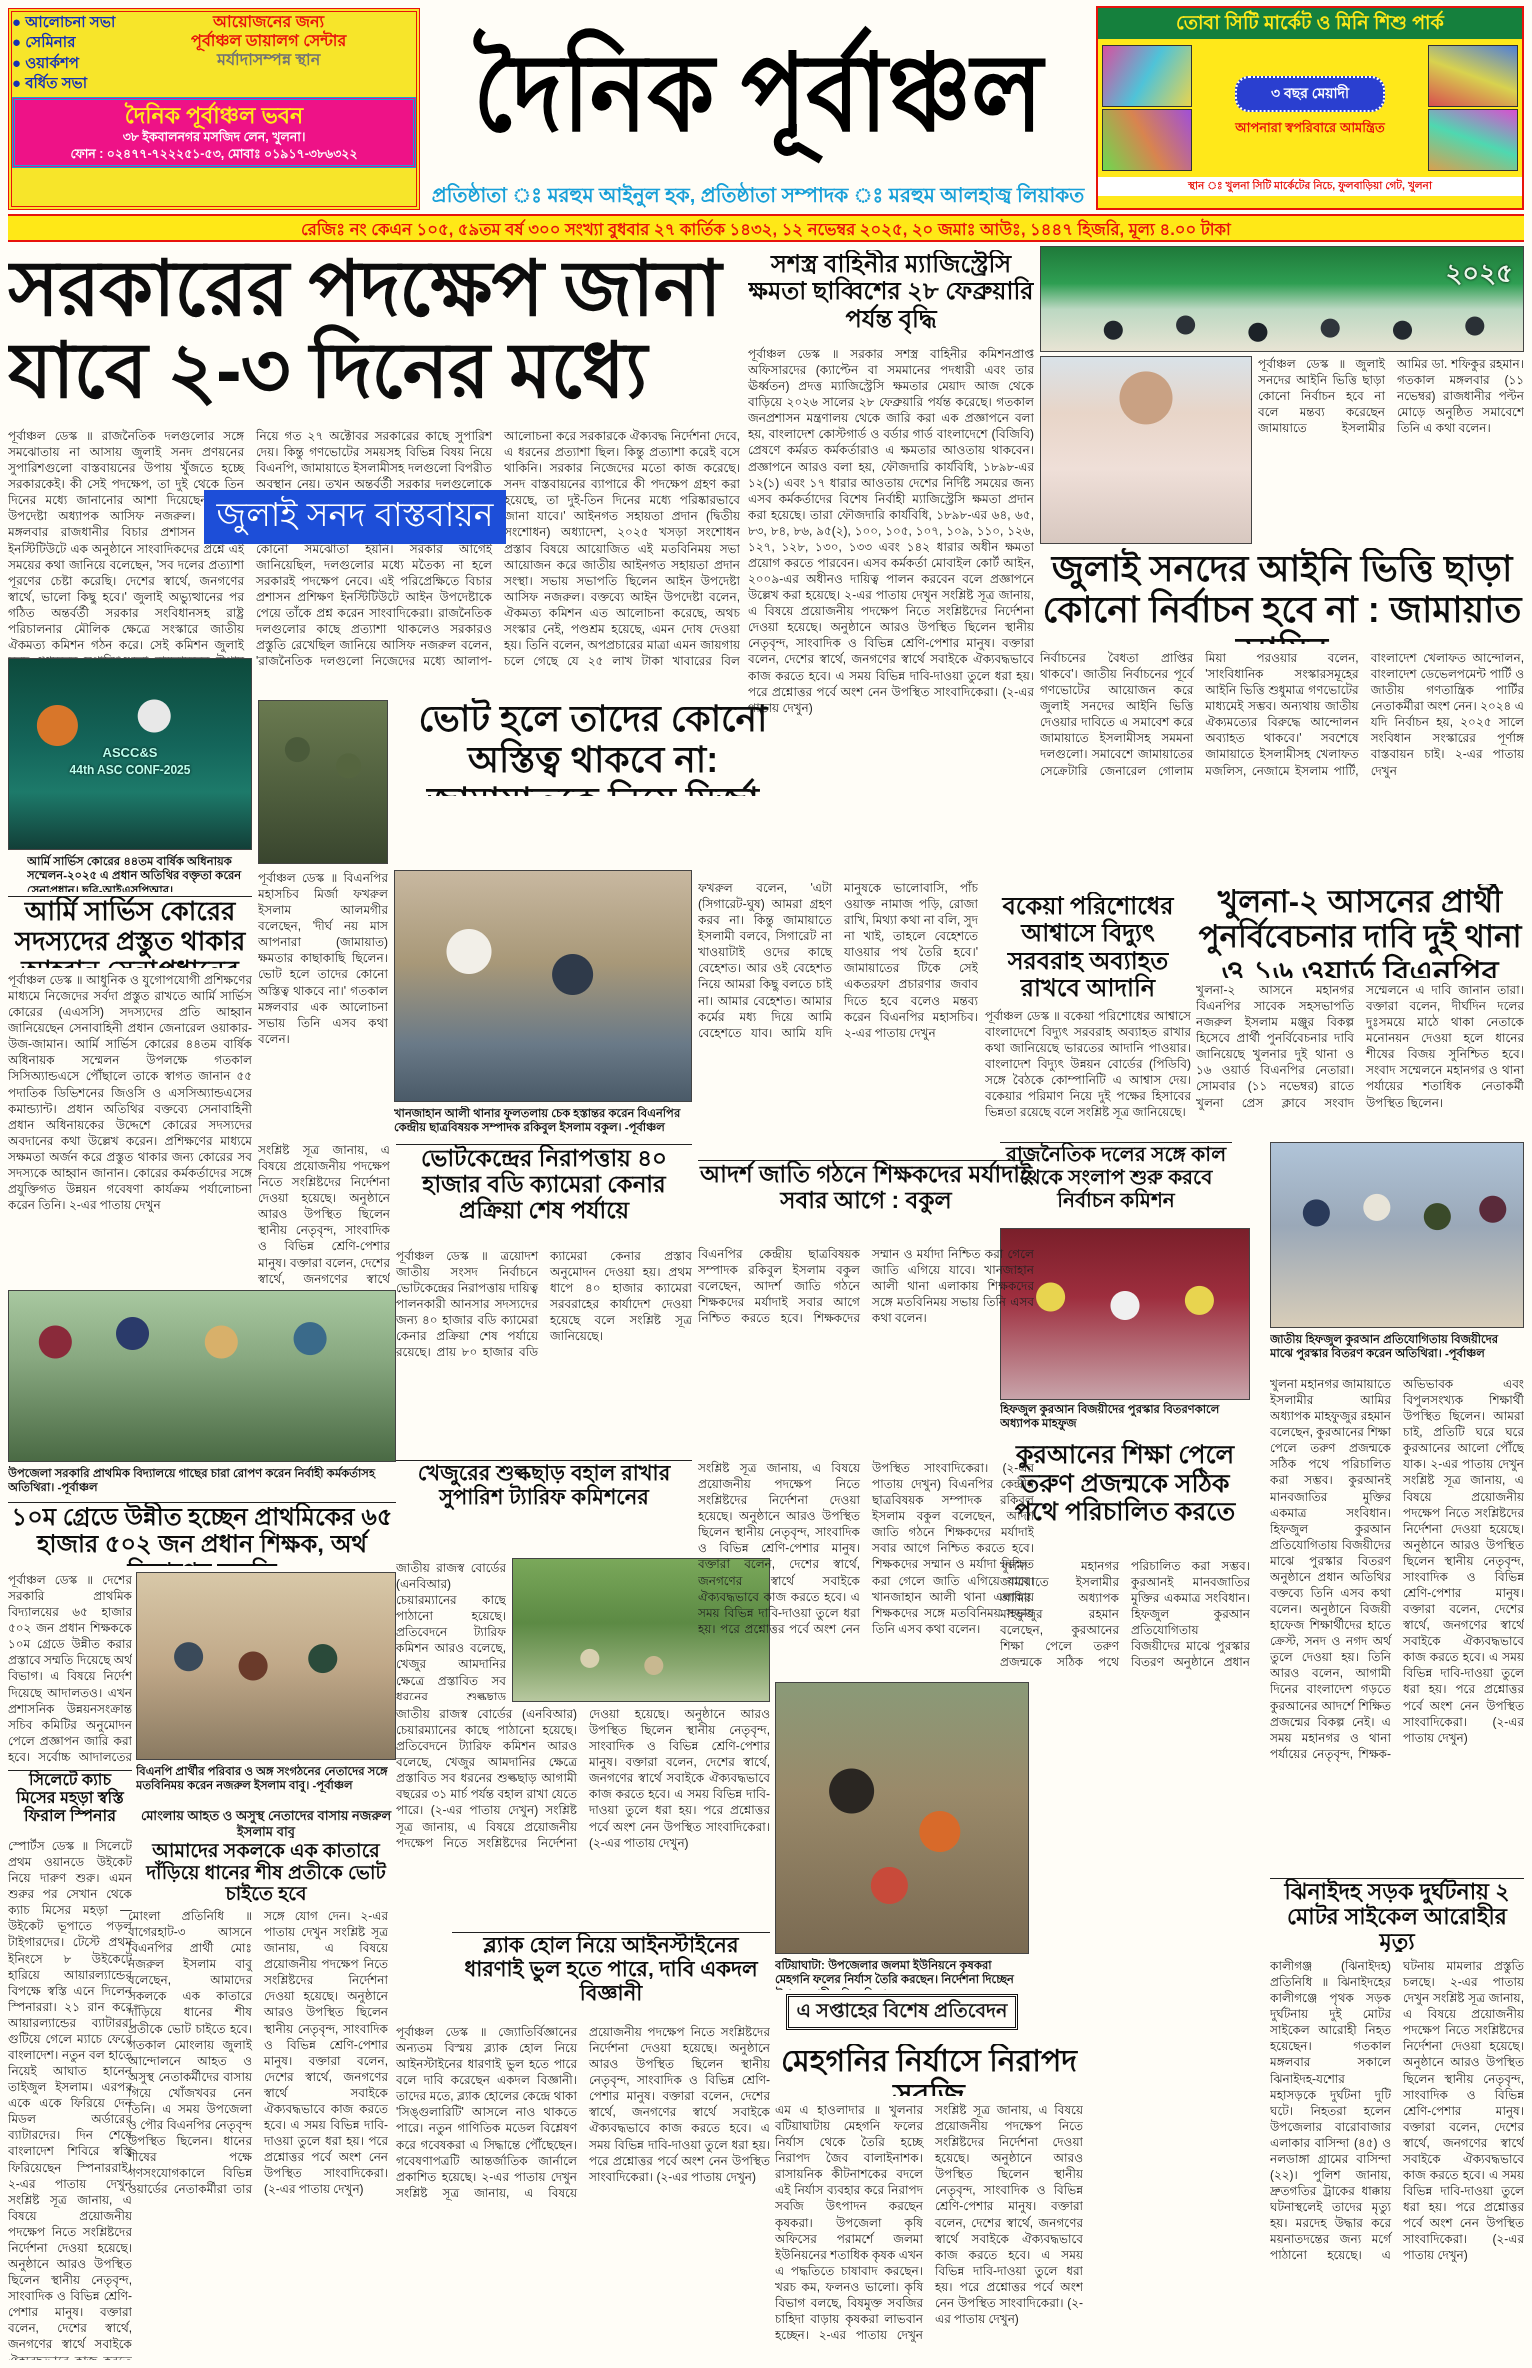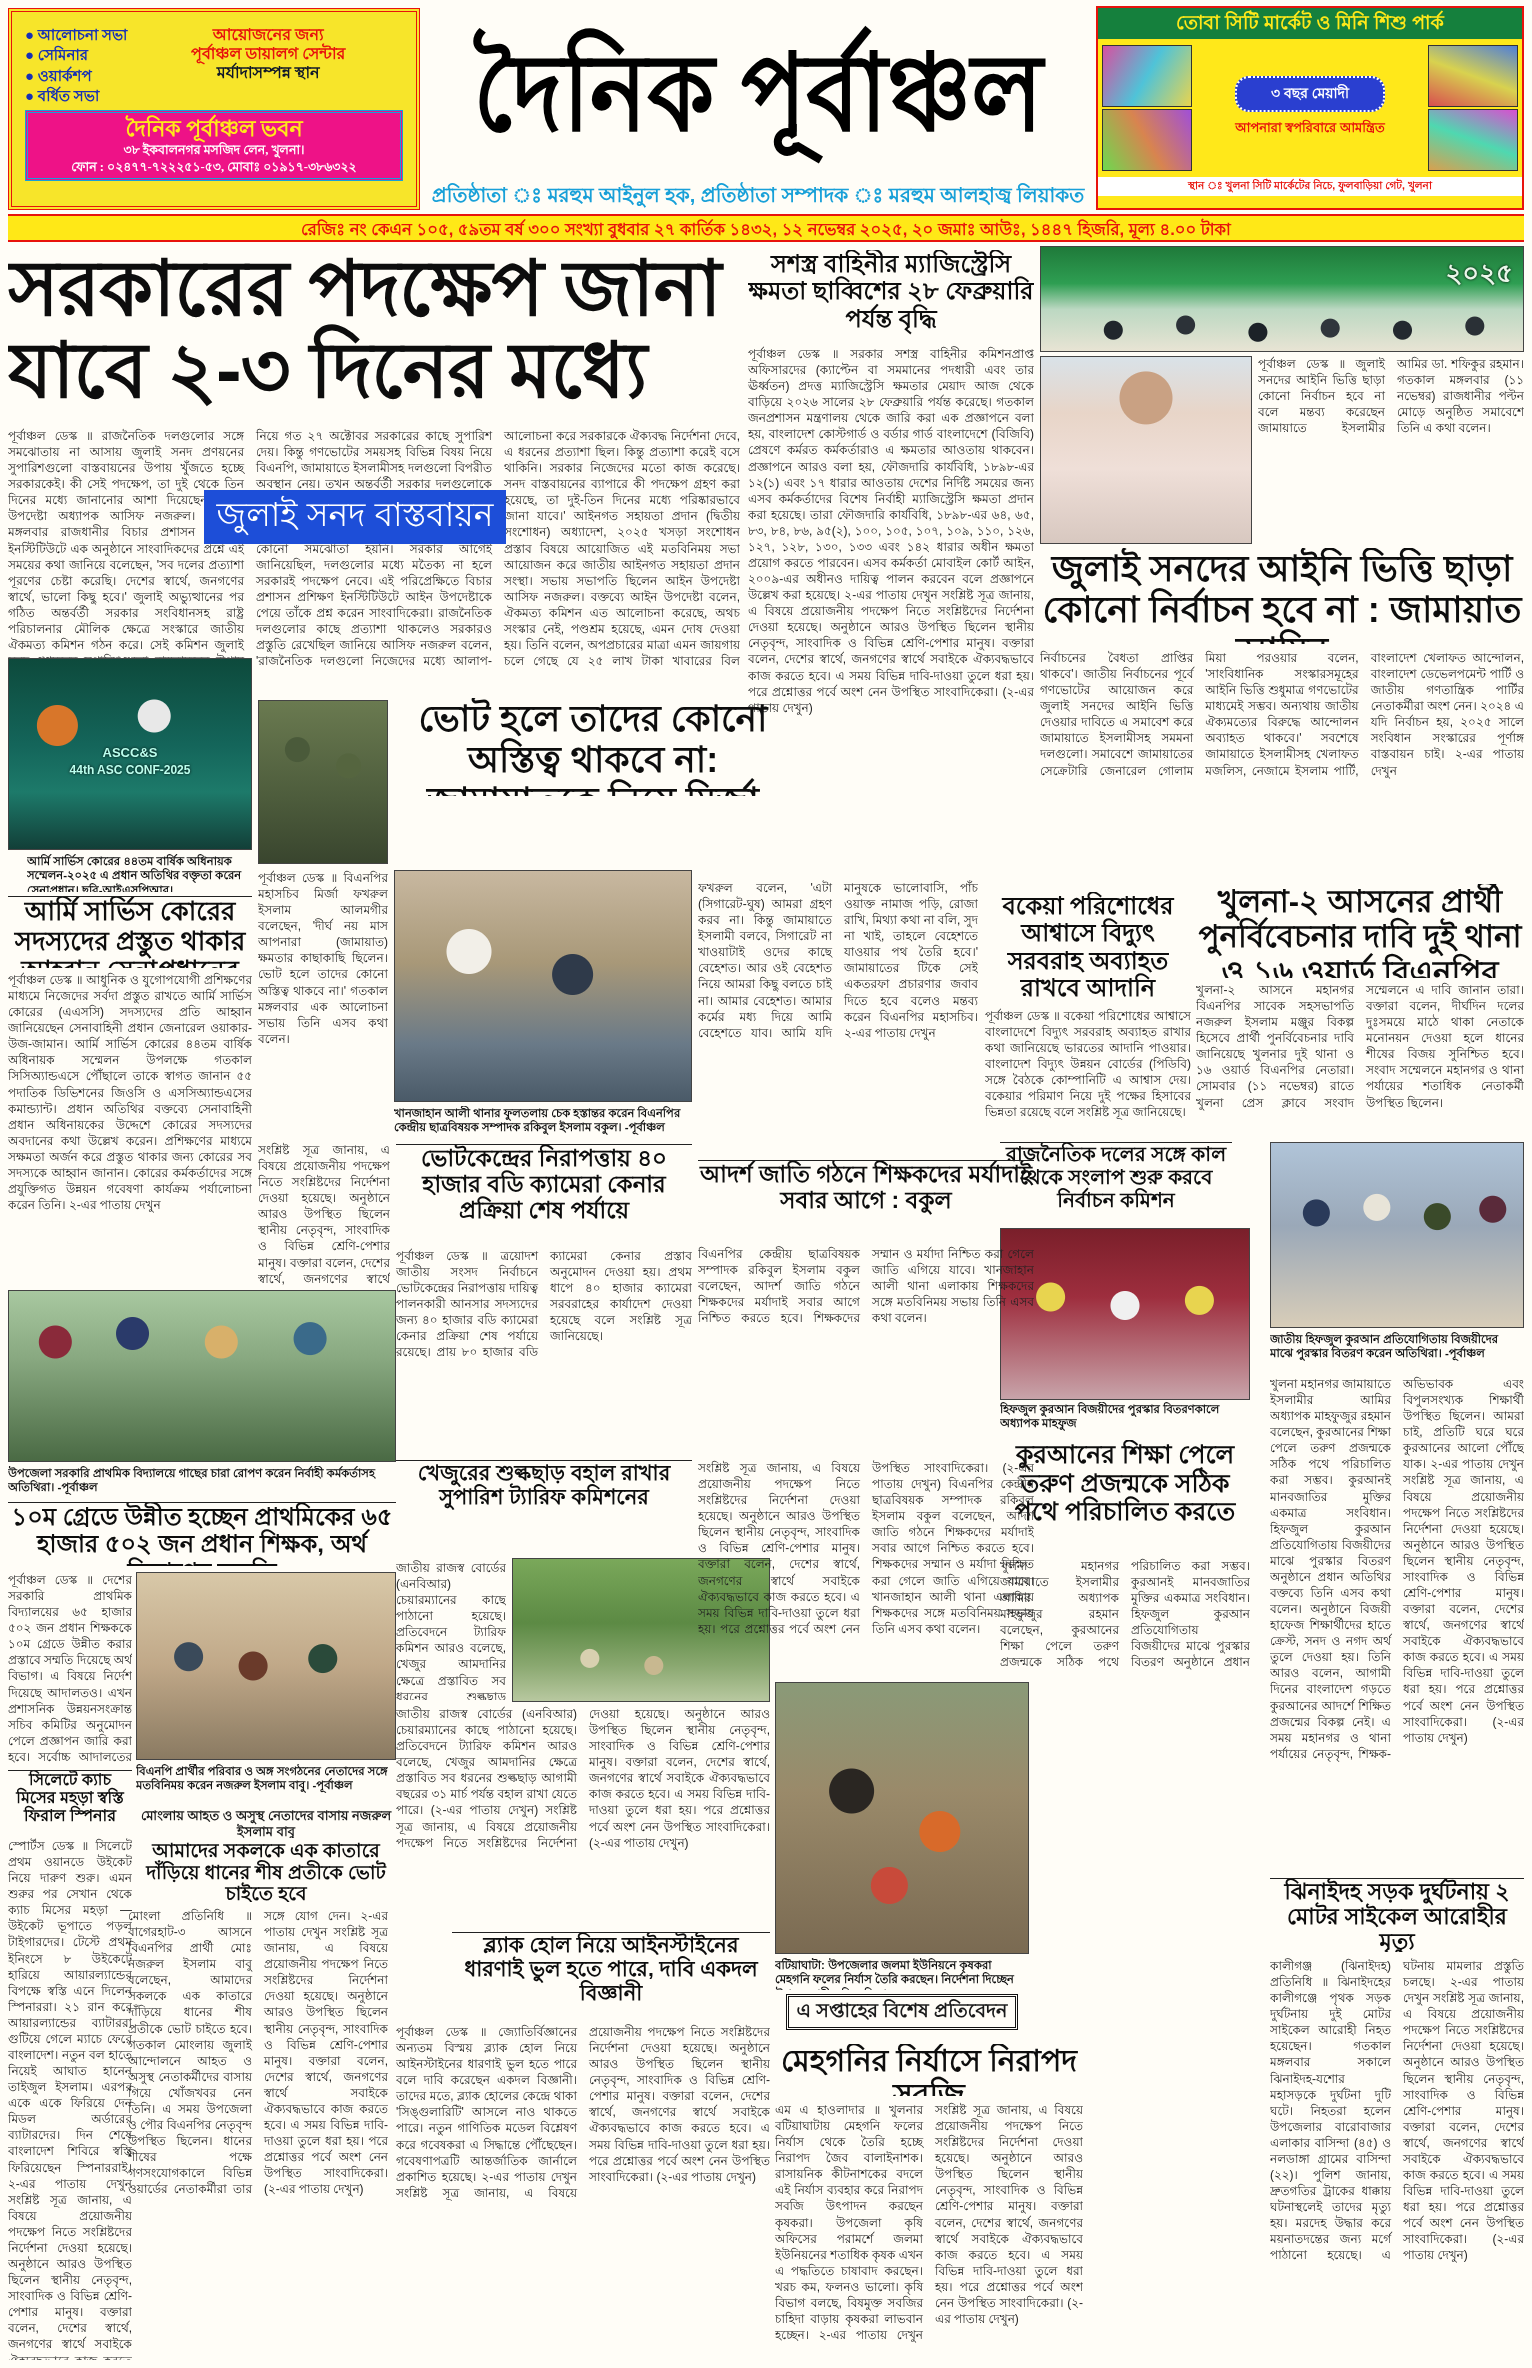--- a/index.html
+++ b/index.html
@@ -7,25 +7,25 @@
         font-family:"Liberation Sans",sans-serif;color:#1a1a1a;overflow:hidden;}
   .abs{position:absolute;box-sizing:border-box;overflow:hidden;}
   .headline{font-weight:800;color:#0d0d0d;text-align:center;line-height:1.14;}
   .body{font-size:12px;line-height:1.34;text-align:justify;color:#222;column-gap:12px;}
   .c2{column-count:2}.c3{column-count:3}
   .caption{font-size:11.5px;font-weight:bold;line-height:1.25;color:#111;}
   .photo{border:1px solid #444;}
   .rule-t{border-top:1.5px solid #222;}
   .eyebrow{font-size:13px;font-weight:bold;text-align:center;line-height:1.2;}
   
-  #left-ad{background:#f7e52a;border:4px double #e8130c;padding:13px;font-family:Liberation Serif, serif;}
+  #left-ad{background:#f7e52a;border:4px double #e8130c;padding:0;}
   #left-ad .bullets{color:#e8130c;font-weight:bold;font-size:15px;line-height:1.35;}
   #left-ad .bullets span{color:#1731b5;}
   #left-ad .dlg{color:#e8130c;font-weight:800;font-size:16px;text-align:center;line-height:1.2;}
-  #left-ad .dlg .blk{color:#0f172a;}
+  #left-ad .dlg .blk{color:#737373;}
   #bld-box{background:#ee1287;border:3px double #18a0d8;margin-top:4px;padding:3px 4px;text-align:center;}
   #bld-box .t1{color:#ffe81a;font-weight:800;font-size:22px;line-height:1.2;}
   #bld-box .t2{color:#fff;font-weight:bold;font-size:12.5px;line-height:1.3;}
   #masthead{font-weight:800;color:#000;text-align:center;white-space:nowrap;
             font-size:96px;transform:scaleY(1.12);transform-origin:top;}
   #founder{color:#18a0d8;font-weight:800;font-size:20px;text-align:center;}
   #date-strip{background:#ffe817;border-top:2px solid #e8130c;border-bottom:2px solid #e8130c;
               color:#e8130c;font-weight:800;font-size:16.5px;text-align:center;line-height:26px;}
   #right-ad{border:2px solid #e8130c;background:#ffe81a;}
   #right-ad .ttl{background:#15803d;color:#ffe81a;font-weight:800;font-size:19px;text-align:center;padding:4px 2px;line-height:1.2;}

